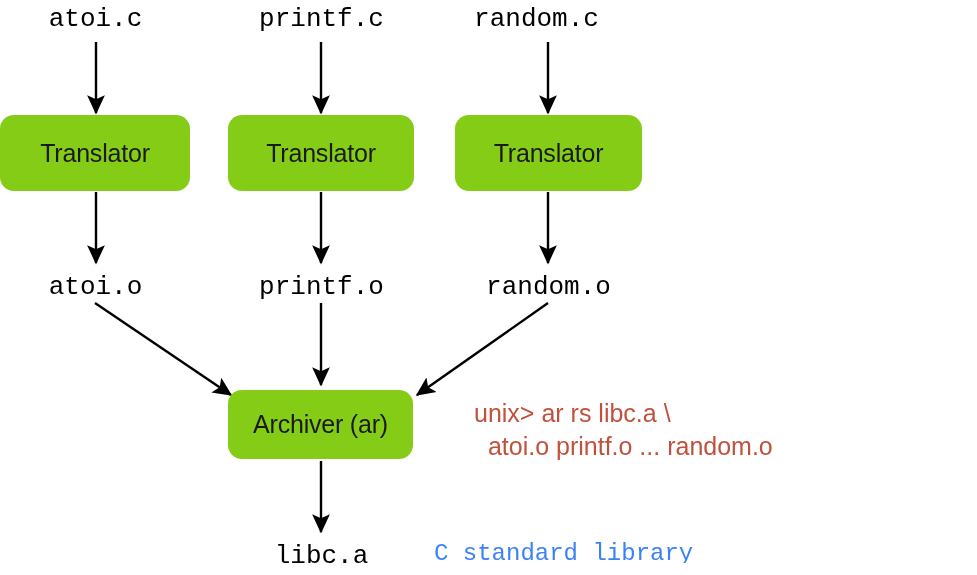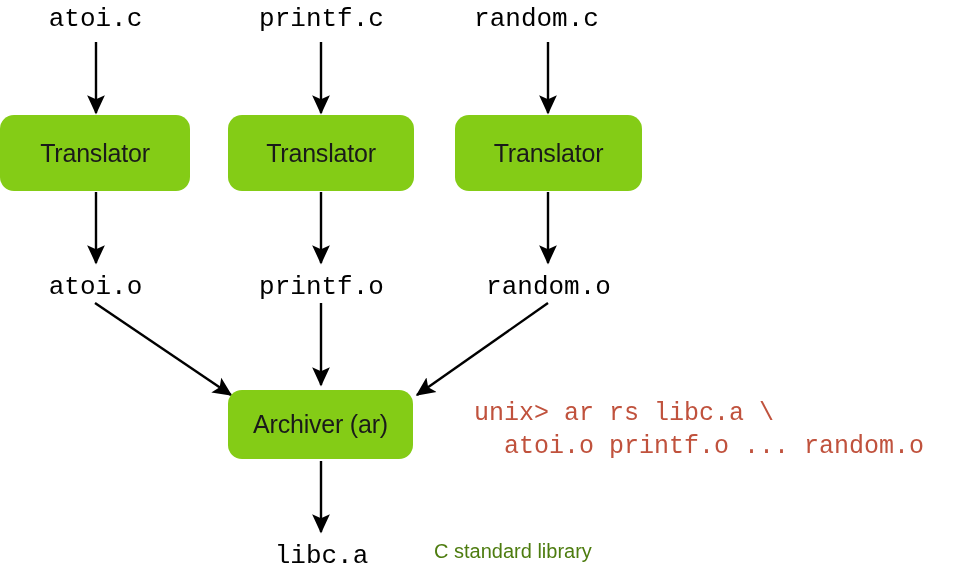--- a/index.html
+++ b/index.html
@@ -43,31 +43,31 @@
   .mono-label {
     position: absolute;
     font-family: "Liberation Mono", "DejaVu Sans Mono", monospace;
     font-size: 26px;
     color: #000000;
     white-space: nowrap;
     text-align: center;
   }
   .code-block {
     position: absolute;
-    font-family: Liberation Mono, monospace;
+    font-family: Liberation Sans, sans-serif;
     font-size: 25px;
     color: #c0523d;
     white-space: pre;
     line-height: 33px;
   }
   .caption-red {
     position: absolute;
-    font-family: Liberation Sans, sans-serif;
-    font-size: 20px;
-    color: #4d7c0f;
+    font-family: Liberation Mono, monospace;
+    font-size: 24px;
+    color: #3b82f6;
     white-space: nowrap;
   }
 </style>
 </head>
 <body>
 
 <div id="canvas">
 
   <svg class="layer" viewBox="0 0 977 575">
     <defs>

